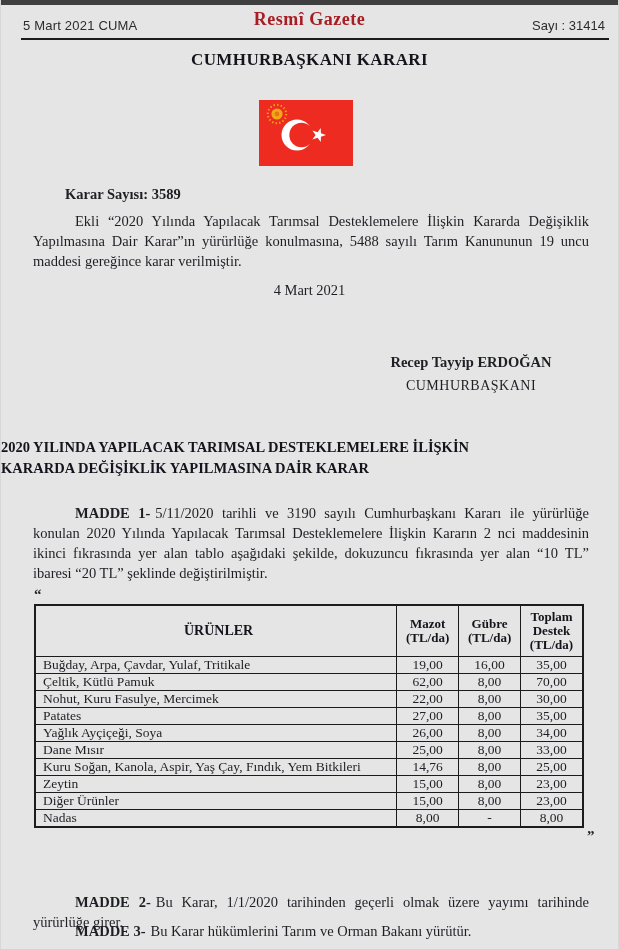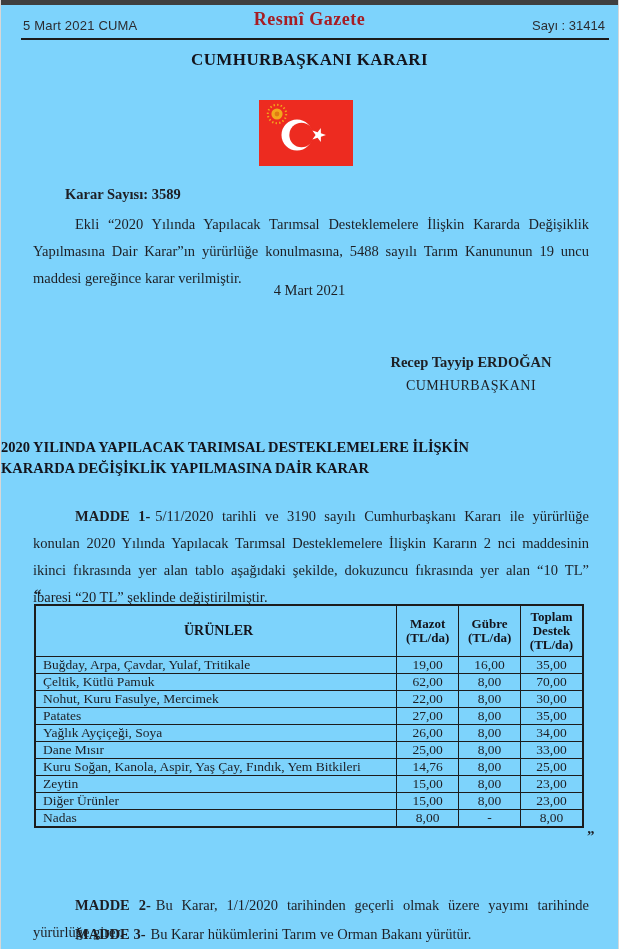--- a/index.html
+++ b/index.html
@@ -1,19 +1,19 @@
 <!DOCTYPE html>
 <html lang="tr"><head>
 <meta charset="utf-8">
 <style>
   * { margin:0; padding:0; box-sizing:border-box; }
   html,body { background:#ffffff; }
   .page {
     position:relative; width:619px; height:949px; margin:0 auto;
-    background:#7dd3fc; overflow:hidden;
+    background:#e5e5e5; overflow:hidden;
     border-left:1px solid #d7d7d7; border-right:1px solid #d7d7d7;
     font-family:"Liberation Serif","DejaVu Serif",serif;
     color:#1e1f24;
   }
   .top-bar { position:absolute; top:0; left:0; width:100%; height:5px; background:#3f3f3f; }
 
   .hdr-date {
     position:absolute; top:18px; left:22px;
     font-family:"Liberation Sans","DejaVu Sans",sans-serif;
     font-size:13px; color:#2c2c30; letter-spacing:.2px;
@@ -33,21 +33,21 @@
     position:absolute; top:50px; left:0; width:100%; text-align:center;
     font-size:17px; font-weight:bold; letter-spacing:.4px; color:#14141c;
   }
 
   .flag { position:absolute; top:100px; left:258px; width:94px; height:66px; }
 
   .karar-no { position:absolute; top:186px; left:64px; font-size:14.5px; font-weight:bold; }
 
   .para {
     position:absolute; left:32px; width:556px;
-    font-size:14.5px; line-height:27px; text-align:justify; text-indent:42px;
+    font-size:14.5px; line-height:20px; text-align:justify; text-indent:42px;
     color:#1e1f24;
   }
   .para .lbl { font-weight:bold; margin-right:5px; }
   .p-intro { top:211px; }
   .p-madde1 { top:503px; }
   .p-madde2 { top:857px;margin-top:35px; }
   .p-madde3 { top:921px; }
 
   .decree-date { position:absolute; top:282px; left:0; width:100%; text-align:center; font-size:14.5px; }
 

